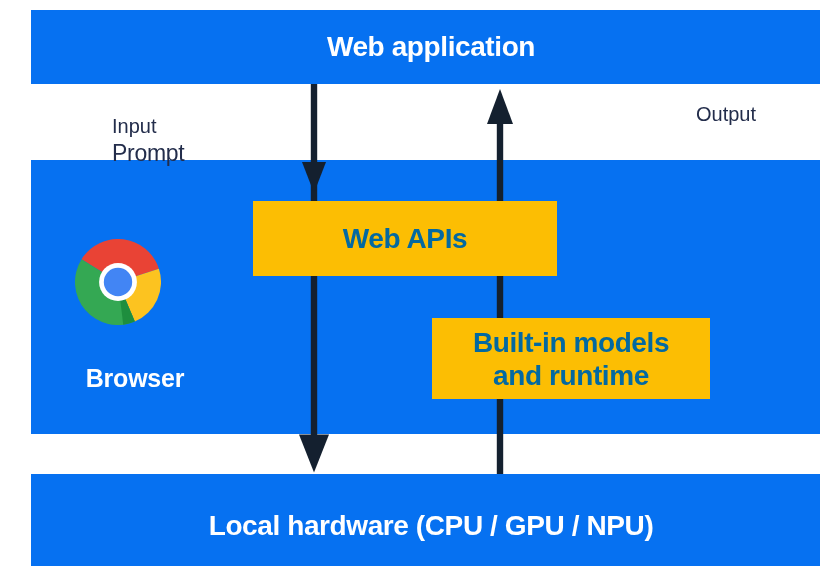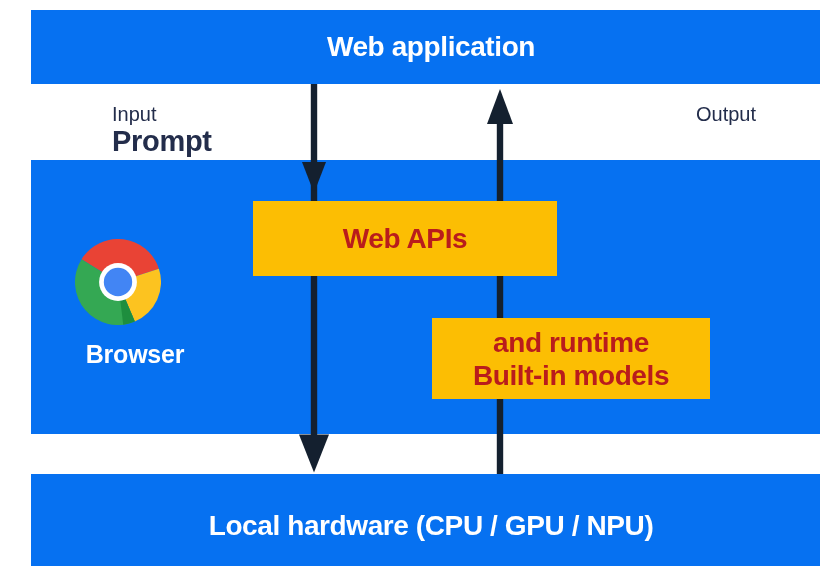--- a/index.html
+++ b/index.html
@@ -17,34 +17,34 @@
   .bar-bottom{top:474px;height:104px;display:flex;align-items:center;justify-content:center;}
   .bar-label{
     color:#ffffff;font-weight:bold;font-size:28px;letter-spacing:-0.4px;
   }
   
   .arrow-layer{left:0;top:0;width:820px;height:566px;z-index:2;pointer-events:none;}
   
   .ybox{
     background:#fcbe03;z-index:3;display:flex;flex-direction:column;
     align-items:center;justify-content:center;text-align:center;
-    color:#b91c1c;font-weight:bold;font-size:28px;letter-spacing:-0.4px;
+    color:#0369a1;font-weight:bold;font-size:28px;letter-spacing:-0.4px;
   }
   .box-webapis{left:253px;top:201px;width:304px;height:75px;}
   .box-builtin{left:432px;top:318px;width:278px;height:81px;line-height:33px;}
   
   .gap-label{top:101px;z-index:4;color:#232d4b;}
   .gap-label .caption{font-size:20px;line-height:26px;font-weight:normal;}
-  .gap-label .value{font-size:29px;line-height:29px;font-weight:bold;letter-spacing:-0.3px;}
-  .label-input{left:112px;text-align:left;}
+  .gap-label .value{font-size:23px;line-height:29px;font-weight:normal;letter-spacing:-0.3px;}
+  .label-input{left:112px;text-align:left;margin-top:12px;}
   .label-output{right:64px;text-align:right;}
   
   .chrome-icon{left:75px;top:239px;width:86px;height:86px;z-index:2;}
   .browser-label{
-    left:60px;top:340px;width:150px;text-align:center;z-index:2;
+    left:60px;top:364px;width:150px;text-align:center;z-index:2;
     color:#ffffff;font-weight:bold;font-size:25px;letter-spacing:-0.2px;
   }
 </style>
 </head>
 <body>
 
 <div class="abs band bar-top">
   <span class="bar-label">Web application</span>
 </div>
 
@@ -64,22 +64,22 @@
     <rect x="496.8" y="122" width="6.4" height="352"></rect>
     <polygon points="487,124 513,124 500,89"></polygon>
   </g>
 </svg>
 
 <div class="abs ybox box-webapis">
   <span>Web APIs</span>
 </div>
 
 <div class="abs ybox box-builtin">
+  <span>Built-in models</span>
   <span>and runtime</span>
-  <span>Built-in models</span>
 </div>
 
 <div class="abs gap-label label-input">
   <div class="caption">Input</div>
   <div class="value">Prompt</div>
 </div>
 
 <div class="abs gap-label label-output">
   <div class="caption">Output</div>
 </div>

